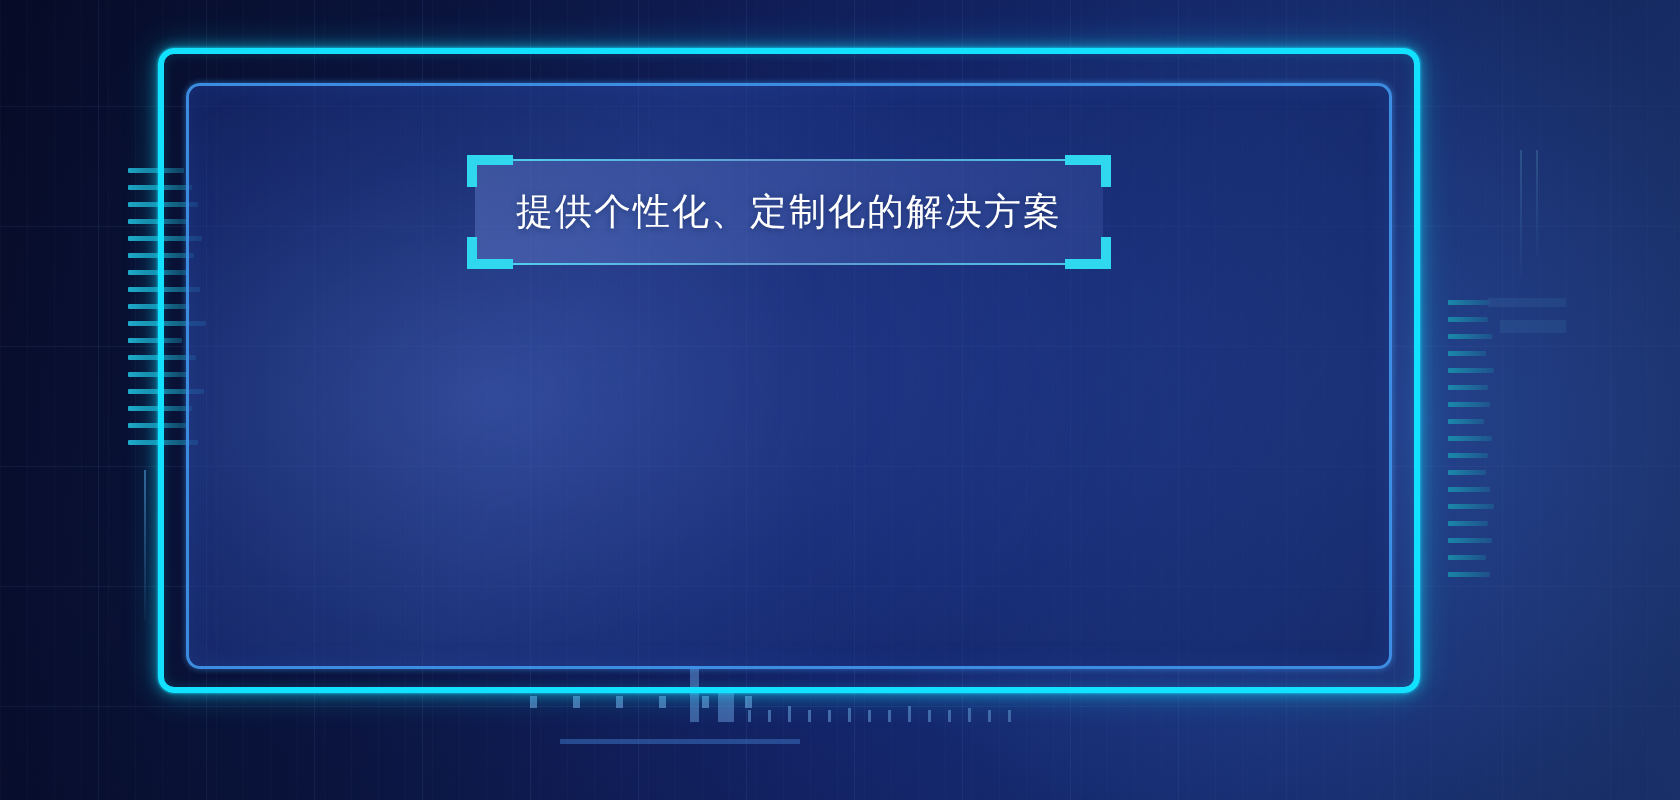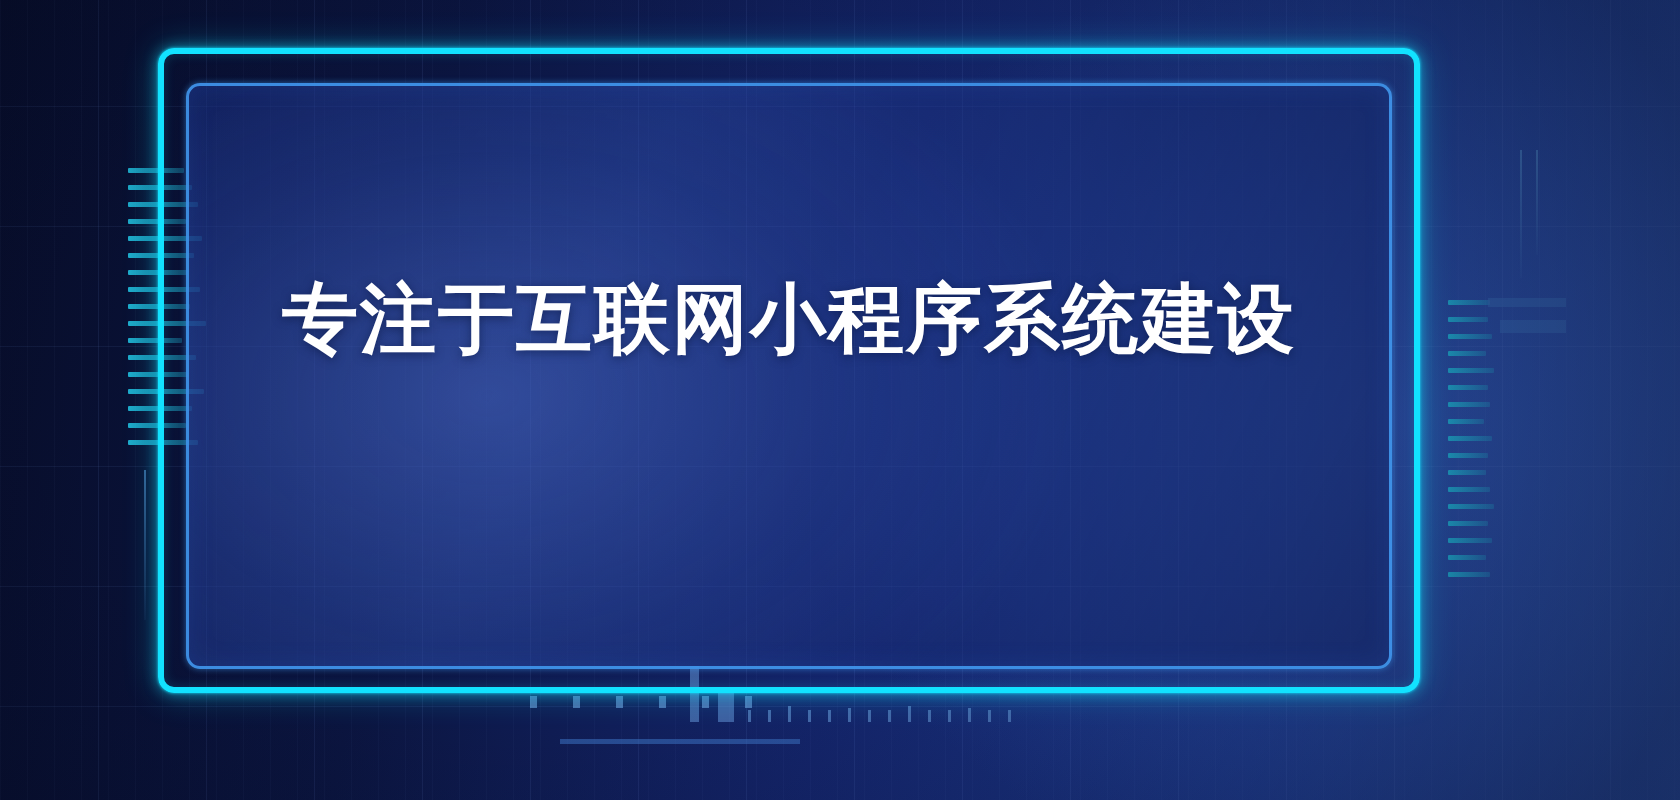--- a/index.html
+++ b/index.html
@@ -242,16 +242,39 @@
     </div>
   <div class="lowbar" style="left:560px; bottom:56px; width:240px; height:5px;"></div>
 
   <div class="vignette"></div>
 
   <div class="inner-frame"></div>
   <div class="neon-frame"></div>
 
   <div class="content">
 
-    <div class="title">专注于互联网小程序系统建设</div>
-
+
+    <div class="sub-wrap">
+      <div class="sub-fill"></div>
+      <div class="sub-line top"></div>
+      <div class="sub-line bottom"></div>
+
+      <div class="corner c-tl">
+          <i class="h"></i>
+          <i class="v"></i>
+        </div>
+      <div class="corner c-tr">
+          <i class="h"></i>
+          <i class="v"></i>
+        </div>
+      <div class="corner c-bl">
+          <i class="h"></i>
+          <i class="v"></i>
+        </div>
+      <div class="corner c-br">
+          <i class="h"></i>
+          <i class="v"></i>
+        </div>
+
+      <div class="subtitle">提供个性化、定制化的解决方案</div>
+    </div>
   </div>
 </div>
 
 </body></html>

